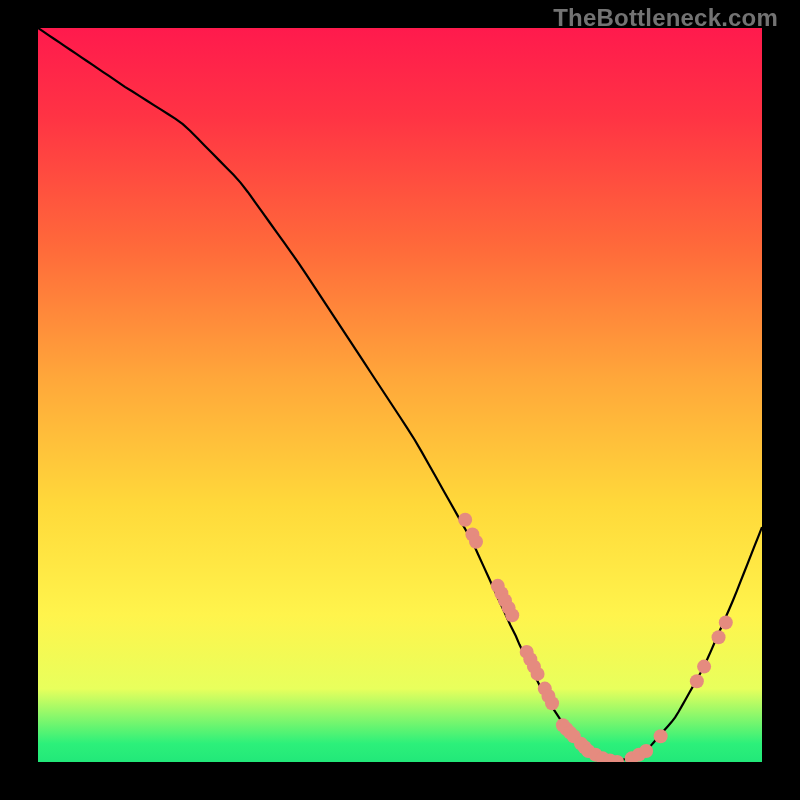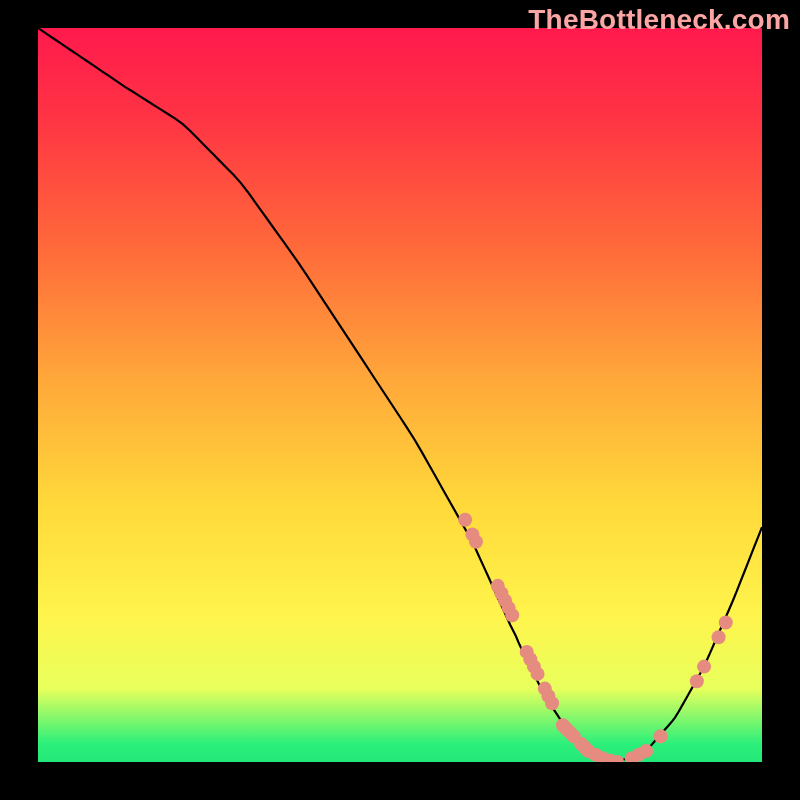--- a/index.html
+++ b/index.html
@@ -12,23 +12,23 @@
   }
   .container {
     position: relative;
     width: 800px;
     height: 800px;
     background: #000;
   }
   .watermark {
     position: absolute;
     top: 4px;
-    right: 10px;
-    color: #fca5a5;
-    font-size: 28px;
+    right: 22px;
+    color: #737373;
+    font-size: 24px;
     font-weight: 600;
     letter-spacing: 0.2px;
     z-index: 3;
   }
   .plot {
     position: absolute;
     left: 38px;
     top: 28px;
     width: 724px;
     height: 734px;

